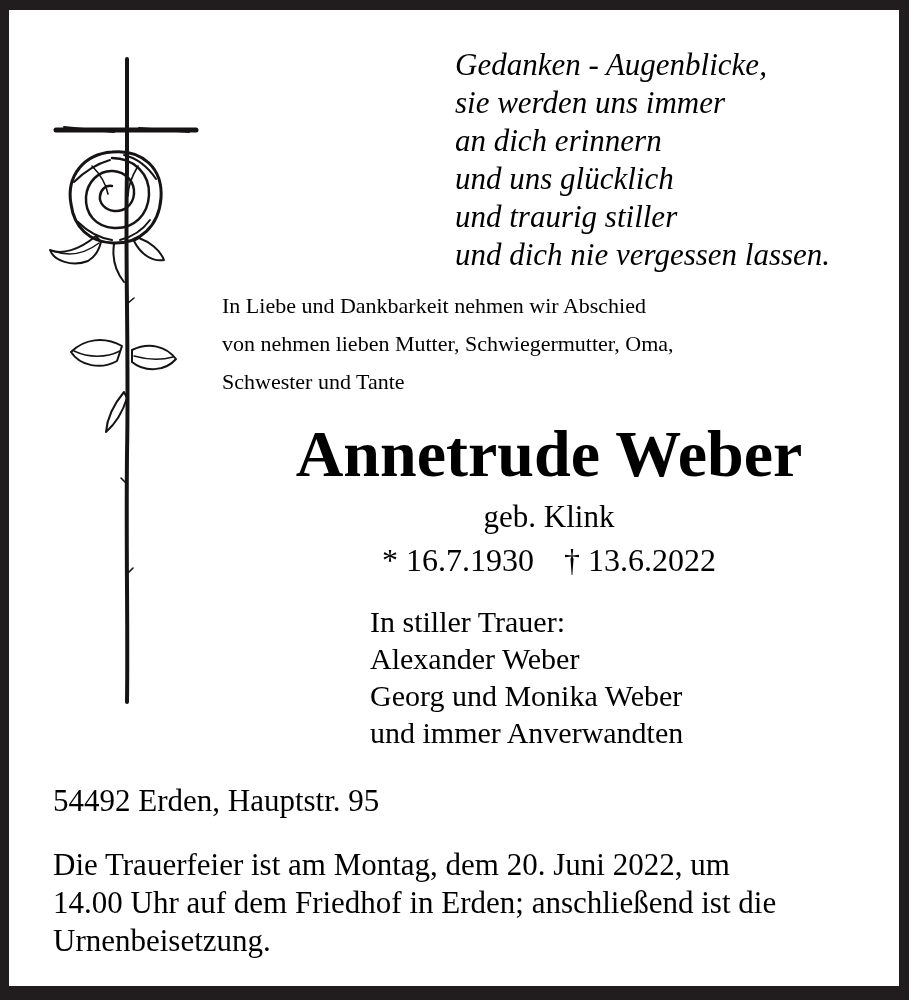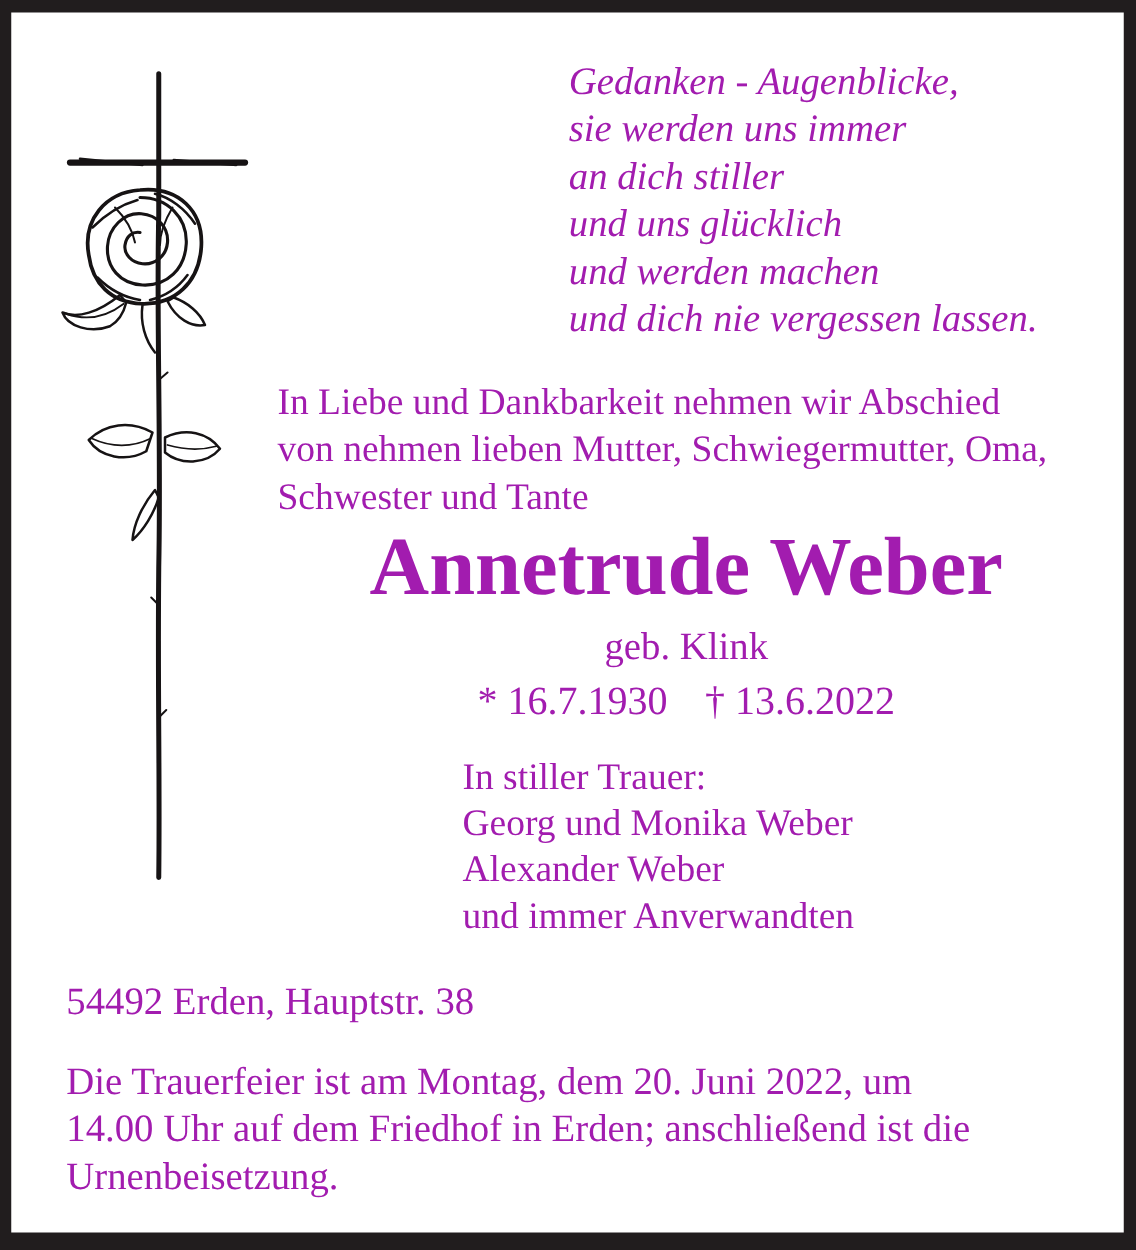--- a/index.html
+++ b/index.html
@@ -1,38 +1,38 @@
 <!DOCTYPE html>
 <html><head>
 <meta charset="utf-8">
 <style>
   html,body{margin:0;padding:0;}
   .stage{
     position:relative;
     width:909px;height:1000px;
     background:#211d1e;
     font-family:"Liberation Serif", serif;
-    color:#a21caf;
+    color:#000000;
     overflow:hidden;
   }
   .sheet{
     position:absolute;
     left:9px;top:10px;right:10px;bottom:14px;
     background:#ffffff;
   }
   .abs{position:absolute;}
   .verse{
     left:446px;top:36px;
     font-style:italic;
     font-size:31px;line-height:38px;
     white-space:nowrap;
   }
   .intro{
-    left:213px;top:293px;
-    font-size:30px;line-height:38px;
+    left:213px;top:277px;
+    font-size:22px;line-height:38px;
     white-space:nowrap;
   }
   .center-col{
     left:190px;width:700px;
     text-align:center;
   }
   .name{
     top:408px;
     font-size:66px;font-weight:bold;
     line-height:72px;
@@ -96,49 +96,49 @@
 
         <path class="ln" d="M80,338 C70,350 63,365 62,378 C71,370 79,357 83,344 Z" stroke-width="2"></path>
 
         <path class="ln" d="M83,250 L90,244 M83,430 L77,424 M83,520 L89,514" stroke-width="1.6"></path>
       </svg>
     </div>
 
     <div class="abs verse">
       <div>Gedanken - Augenblicke,</div>
       <div>sie werden uns immer</div>
-      <div>an dich stiller</div>
+      <div>an dich erinnern</div>
       <div>und uns glücklich</div>
-      <div>und werden machen</div>
+      <div>und traurig stiller</div>
       <div>und dich nie vergessen lassen.</div>
     </div>
 
     <div class="abs intro">
       <div>In Liebe und Dankbarkeit nehmen wir Abschied</div>
       <div>von nehmen lieben Mutter, Schwiegermutter, Oma,</div>
       <div>Schwester und Tante</div>
     </div>
 
     <div class="abs center-col maiden">geb. Klink</div>
     <div class="abs center-col name">Annetrude Weber</div>
 
     <div class="abs center-col dates">
       <span class="birth">* 16.7.1930</span><span class="death">† 13.6.2022</span>
     </div>
 
     <div class="abs mourners">
       <div>In stiller Trauer:</div>
+      <div>Alexander Weber</div>
       <div>Georg und Monika Weber</div>
-      <div>Alexander Weber</div>
       <div>und immer Anverwandten</div>
     </div>
 
     <div class="abs address">
       <span class="plz">54492 Erden,</span>
-      <span>Hauptstr. 38</span>
+      <span>Hauptstr. 95</span>
     </div>
 
     <div class="abs funeral">
       <div>Die Trauerfeier ist am Montag, dem 20. Juni 2022, um</div>
       <div>14.00 Uhr auf dem Friedhof in Erden; anschließend ist die</div>
       <div>Urnenbeisetzung.</div>
     </div>
 
   </div>
 </div>

